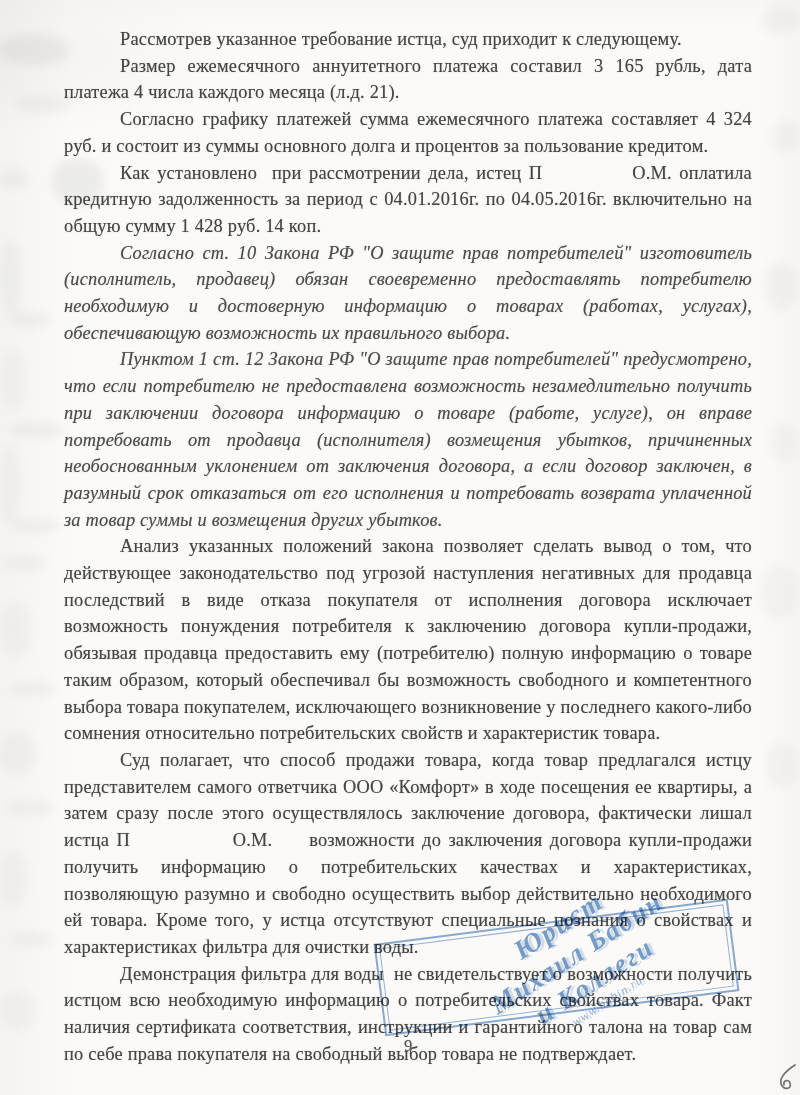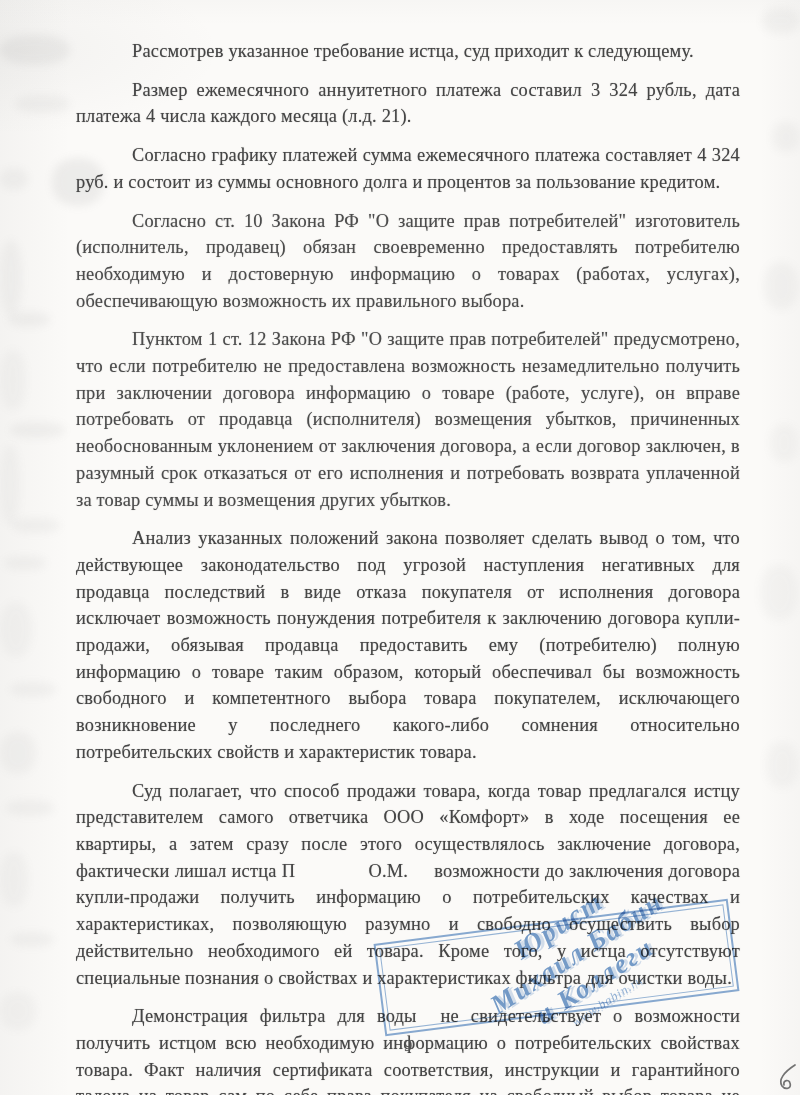--- a/index.html
+++ b/index.html
@@ -23,22 +23,22 @@
     position: absolute;
     left: 64px; top: 26px;
     width: 688px;
     color: #454545;
     font-size: 18.4px;
     line-height: 26.7px;
     text-align: justify;
     letter-spacing: 0.2px;
     text-shadow: 0 0 1px rgba(95,95,95,0.55);
   }
-  .para { margin: 12px; text-indent: 56px; }
-  .para.italic { color: #4c4c4c; }
+  .para { margin: 0; text-indent: 56px; }
+  .para.italic { font-style: italic; color: #4c4c4c; }
   .page-number {
     position: absolute;
     left: 64px; top: 1036px;
     width: 688px;
     text-align: center;
     font-size: 16.5px;
     color: #525252;
     text-shadow: 0 0 1px rgba(95,95,95,0.5);
   }
   
@@ -124,22 +124,23 @@
 
   <div class="artifact" style="left:762px;top:8px;width:38px;height:26px;opacity:.08"></div>
   <div class="artifact" style="left:772px;top:122px;width:28px;height:30px;opacity:.07"></div>
   <div class="artifact" style="left:764px;top:262px;width:34px;height:48px;opacity:.07"></div>
   <div class="artifact" style="left:770px;top:424px;width:28px;height:38px;opacity:.06"></div>
   <div class="artifact" style="left:760px;top:565px;width:38px;height:55px;opacity:.06"></div>
   <div class="artifact" style="left:766px;top:742px;width:32px;height:46px;opacity:.06"></div>
 
   <div class="text-block">
       <p class="para">Рассмотрев указанное требование истца, суд приходит к следующему.</p>
-      <p class="para">Размер ежемесячного аннуитетного платежа составил 3 324 рубль, дата платежа 4 числа каждого месяца (л.д. 21).</p>
+      <p class="para">Размер ежемесячного аннуитетного платежа составил 3 165 рубль, дата платежа 4 числа каждого месяца (л.д. 21).</p>
       <p class="para">Согласно графику платежей сумма ежемесячного платежа составляет 4 324 руб. и состоит из суммы основного долга и процентов за пользование кредитом.</p>
+      <p class="para">Как установлено&nbsp; при рассмотрении дела, истец П&nbsp;&nbsp;&nbsp;&nbsp;&nbsp;&nbsp;&nbsp;&nbsp;&nbsp;&nbsp;&nbsp;&nbsp;О.М. оплатила кредитную задолженность за период с  04.01.2016г. по 04.05.2016г. включительно на общую сумму 1 428 руб. 14 коп.</p>
       <p class="para italic">Согласно ст. 10 Закона РФ "О защите прав потребителей" изготовитель (исполнитель, продавец) обязан своевременно предоставлять потребителю необходимую и достоверную информацию о товарах (работах, услугах), обеспечивающую возможность их правильного выбора.</p>
       <p class="para italic">Пунктом 1 ст. 12 Закона РФ "О защите прав потребителей" предусмотрено, что если потребителю не предоставлена возможность незамедлительно получить при заключении договора информацию о товаре (работе, услуге), он вправе потребовать от продавца (исполнителя) возмещения убытков, причиненных необоснованным уклонением от заключения договора, а если договор заключен, в разумный срок отказаться от его исполнения и потребовать возврата уплаченной за товар суммы и возмещения других убытков.</p>
       <p class="para">Анализ указанных положений закона позволяет сделать вывод о том, что действующее законодательство под угрозой наступления негативных для продавца последствий в виде отказа покупателя от исполнения договора исключает возможность понуждения потребителя к заключению договора купли-продажи, обязывая продавца предоставить ему (потребителю) полную информацию о товаре таким образом, который обеспечивал бы возможность свободного и компетентного выбора товара покупателем, исключающего возникновение у последнего какого-либо сомнения относительно потребительских свойств и характеристик товара.</p>
       <p class="para">Суд полагает, что способ продажи товара, когда товар предлагался истцу представителем самого ответчика ООО «Комфорт» в ходе посещения ее квартиры, а затем сразу после этого осуществлялось заключение договора, фактически лишал истца П&nbsp;&nbsp;&nbsp;&nbsp;&nbsp;&nbsp;&nbsp;&nbsp;&nbsp;&nbsp;&nbsp;&nbsp;&nbsp;&nbsp;О.М.&nbsp;&nbsp;&nbsp;&nbsp;&nbsp;возможности до заключения договора купли-продажи получить информацию о потребительских качествах и характеристиках, позволяющую разумно и свободно осуществить выбор действительно необходимого ей товара. Кроме того, у истца отсутствуют специальные познания о свойствах и характеристиках фильтра для очистки воды.</p>
       <p class="para">Демонстрация фильтра для воды &nbsp;не свидетельствует о возможности получить истцом всю необходимую информацию о потребительских свойствах товара. Факт наличия сертификата соответствия, инструкции и гарантийного талона на товар сам по себе права покупателя на свободный выбор товара не подтверждает.</p>
     </div>
 
   <div class="page-number">9</div>
 
   <div class="stamp-border"></div>

